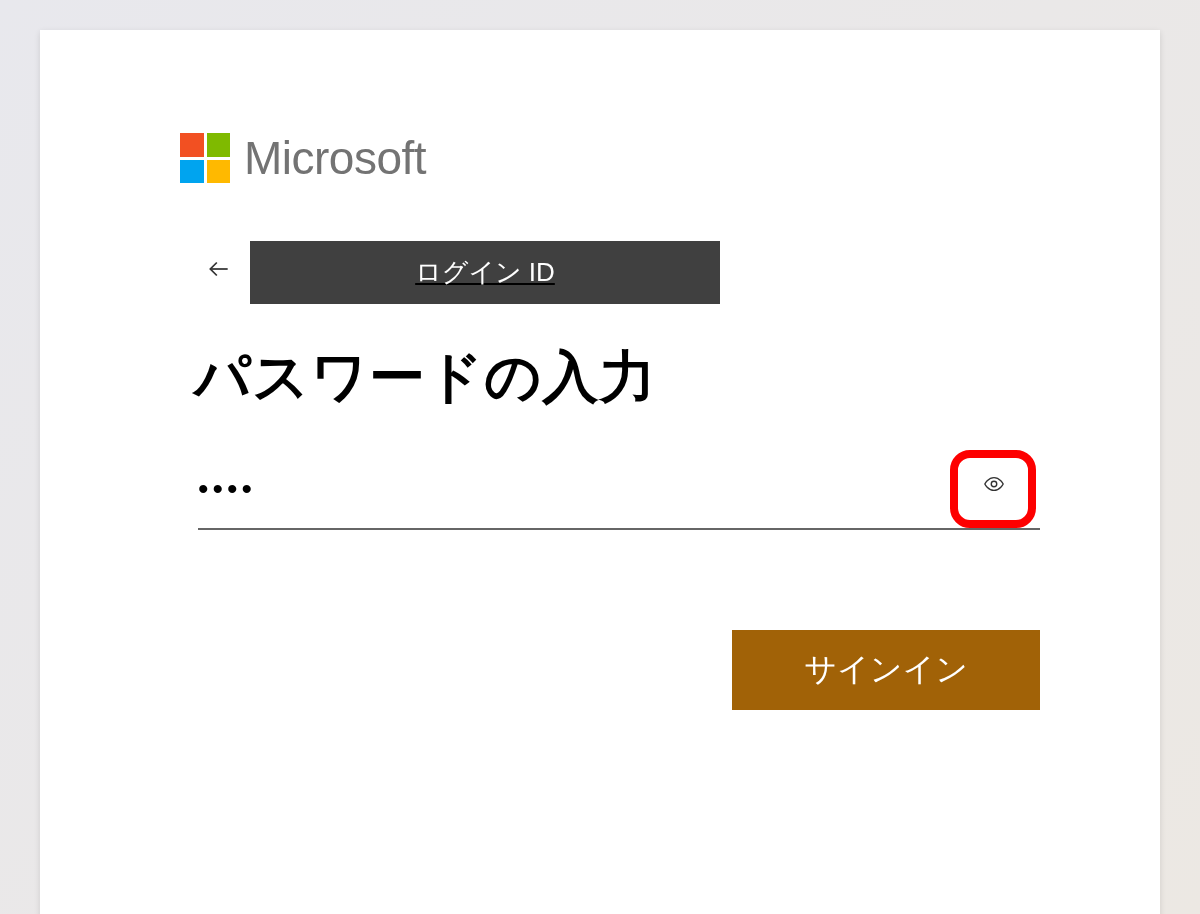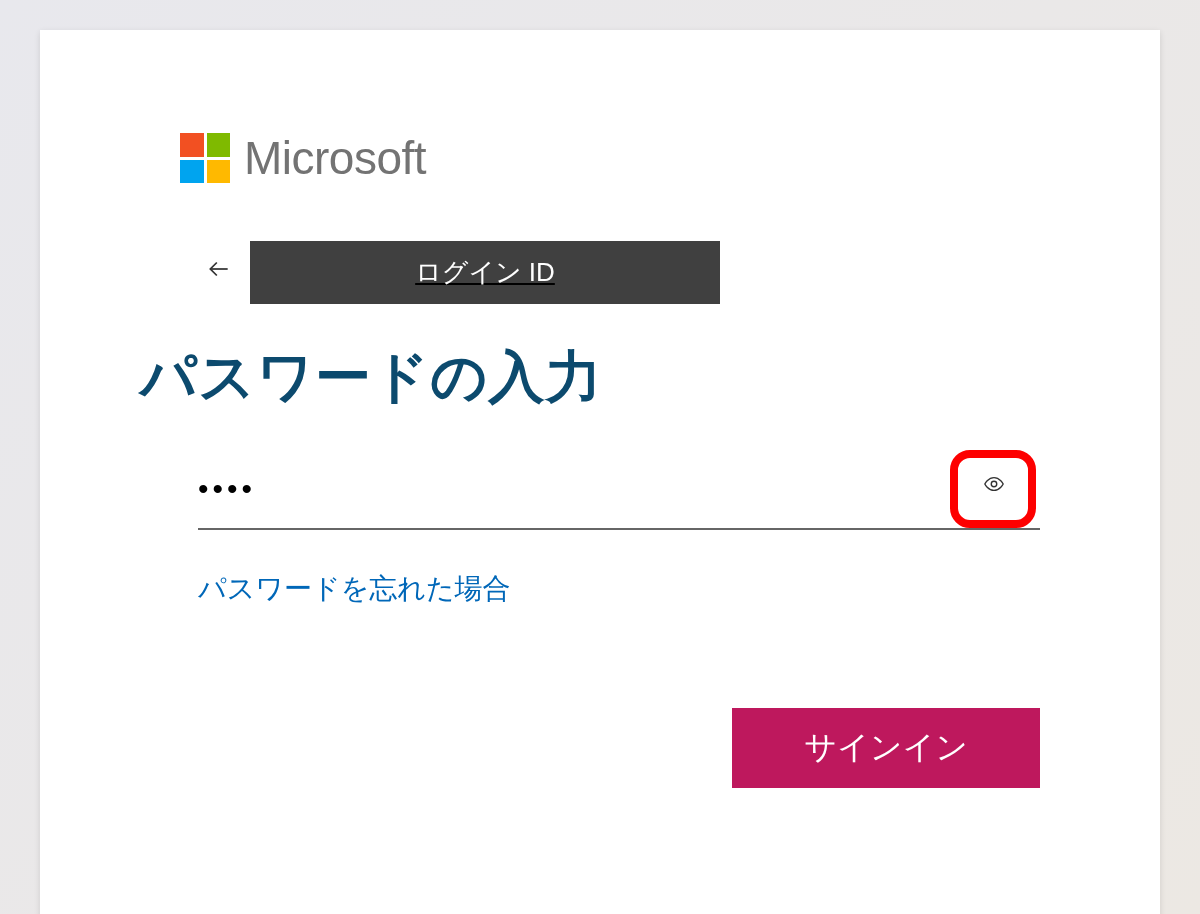--- a/index.html
+++ b/index.html
@@ -69,21 +69,22 @@
       background: #404040;
       color: #ffffff;
       font-size: 26px;
       padding: 14px 100px;
       text-align: center;
       min-width: 470px;
     }
     .title {
       font-size: 56px;
       font-weight: 600;
-      color: #0c4a6e;
+      color: #000000;
+      margin-left: 54px;
       margin-bottom: 46px;
       letter-spacing: 1px;
     }
     .password-row {
       position: relative;
       margin-left: 58px;
       margin-right: 20px;
       border-bottom: 2px solid #666;
       padding-bottom: 18px;
       margin-bottom: 40px;
@@ -127,21 +128,21 @@
       text-decoration: none;
       cursor: pointer;
     }
     .button-row {
       display: flex;
       justify-content: flex-end;
       margin-top: 100px;
       margin-right: 20px;
     }
     .signin-button {
-      background: #be185d;
+      background: #a16207;
       color: #ffffff;
       border: none;
       font-size: 32px;
       padding: 18px 72px;
       cursor: pointer;
       font-family: inherit;
       min-width: 280px;
     }
   </style>
 </head>
@@ -177,19 +178,18 @@
       <span>
         <svg width="22" height="22" viewBox="0 0 24 24" fill="none" stroke="#333" stroke-width="1.5">
           <path d="M2 12s3.5-7 10-7 10 7 10 7-3.5 7-10 7S2 12 2 12z"></path>
           <circle cx="12" cy="12" r="3"></circle>
         </svg>
       </span>
     </div>
     <div class="eye-highlight"></div>
   </div>
 
-  <a class="forgot-link">パスワードを忘れた場合</a>
 
   <div class="button-row">
     <button class="signin-button">サインイン</button>
   </div>
 
 </div>
 
 </body></html>

